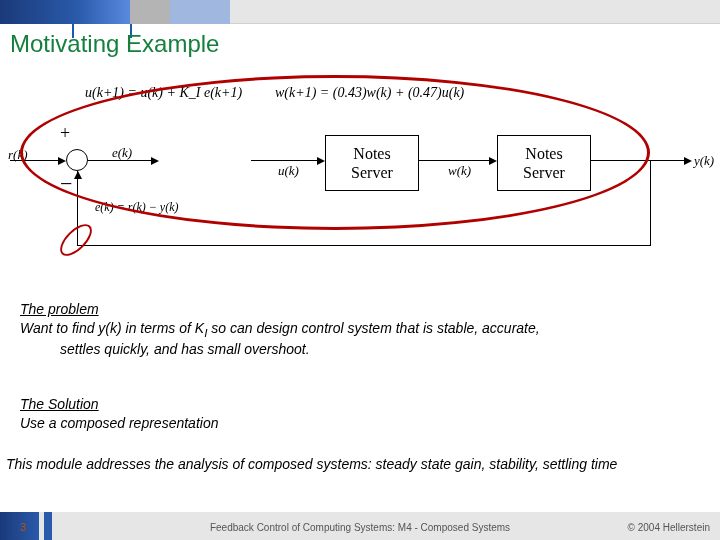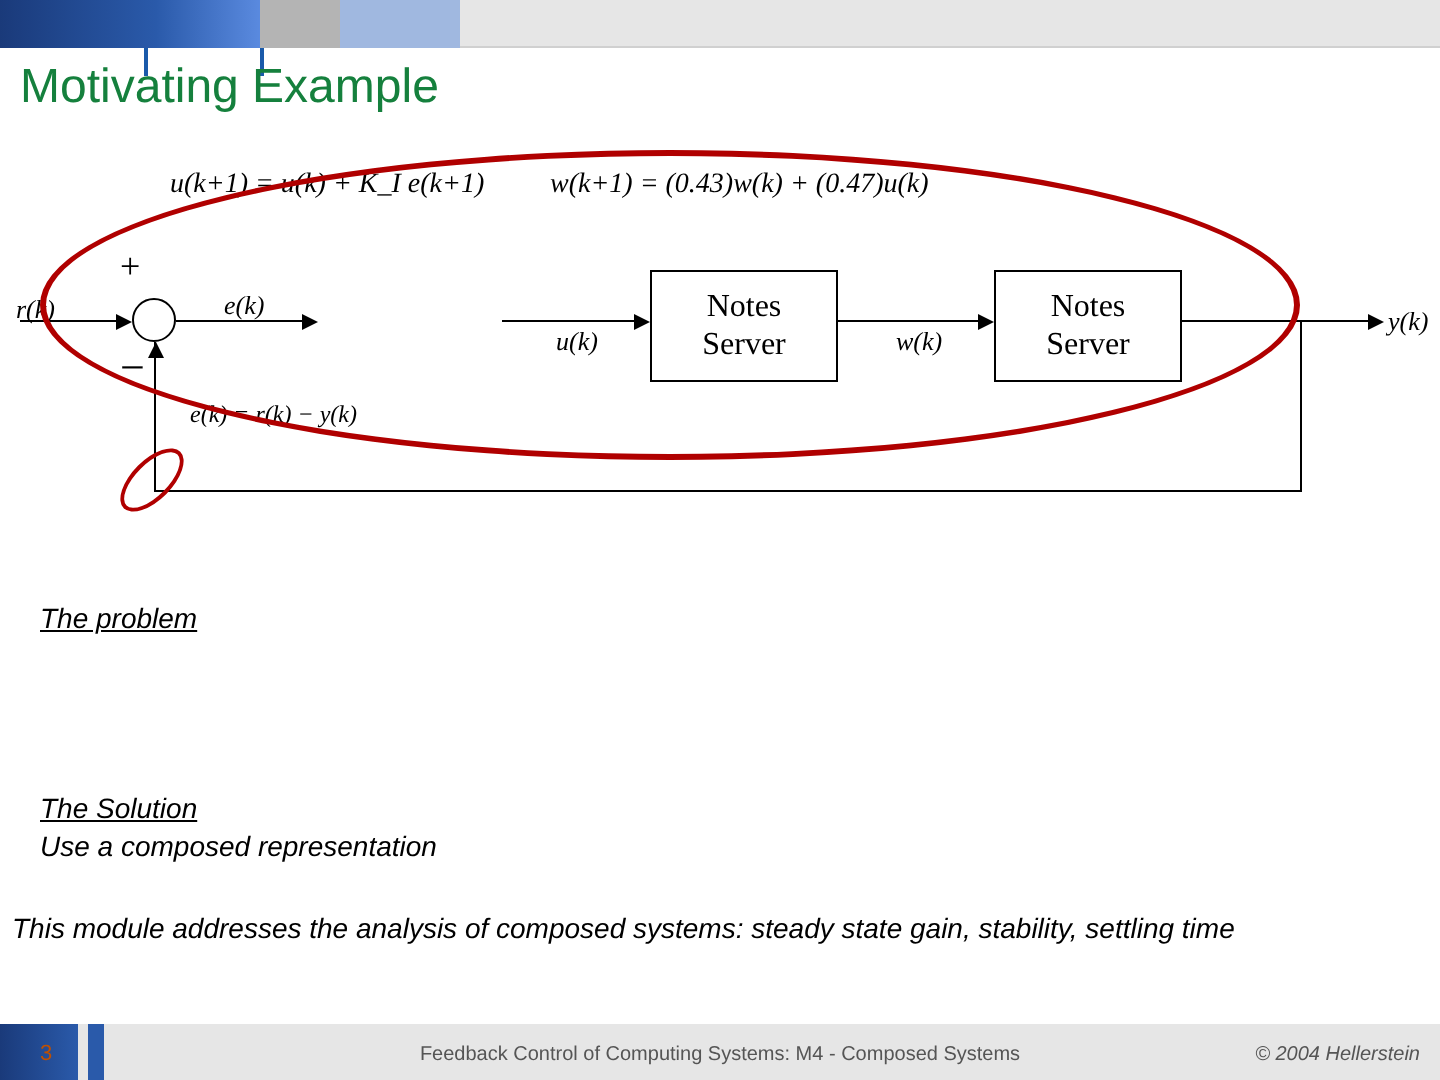--- a/index.html
+++ b/index.html
@@ -21,21 +21,21 @@
   .arrow-u { position: absolute; width: 0; height: 0; border-left: 4px solid transparent; border-right: 4px solid transparent; border-bottom: 8px solid #000; }
   .sig { position: absolute; font-family: 'Times New Roman', serif; font-style: italic; font-size: 13px; }
   .ellipse { position: absolute; border: 3px solid #b00000; border-radius: 50%; }
   .small-ellipse { position: absolute; border: 2px solid #b00000; border-radius: 50%; transform: rotate(-45deg); }
   .body-text { position: absolute; font-size: 14px; line-height: 1.35; font-style: italic; }
   .underline { text-decoration: underline; }
   .footer { position: absolute; bottom: 0; left: 0; width: 720px; height: 28px; background: #e6e6e6; }
   .footer-stripes { position: absolute; left: 0; top: 0; height: 28px; width: 130px; background: linear-gradient(90deg, #1a3a7a 0%, #2a5aaa 30%, #e6e6e6 30%, #e6e6e6 34%, #2a5aaa 34%, #2a5aaa 40%, #e6e6e6 40%); }
   .page-num { position: absolute; left: 20px; bottom: 7px; font-size: 11px; color: #c05000; }
   .footer-center { position: absolute; left: 0; width: 720px; bottom: 7px; text-align: center; font-size: 10px; color: #555; margin-top: 20px; }
-  .footer-right { position: absolute; right: 10px; bottom: 7px; font-size: 10px; color: #555; font-style: italic; }
+  .footer-right { position: absolute; right: 10px; bottom: 7px; font-size: 10px; color: #555; }
 </style>
 </head>
 <body>
 
 <div class="banner">
   <div class="banner-color1"></div>
   <div class="banner-color2"></div>
   <div class="banner-color3"></div>
 </div>
 <div class="banner-tick" style="left:72px"></div>
@@ -89,20 +89,24 @@
   <div class="arrow-u" style="left:73.5px; top:96px"></div>
 
   <div class="eq" style="left:95px; top:125px; font-size:12px">e(k) = r(k) − y(k)</div>
 
   <div class="ellipse" style="left:20px; top:0px; width:630px; height:155px"></div>
   <div class="small-ellipse" style="left:56px; top:155px; width:40px; height:20px"></div>
 </div>
 
 <div class="body-text" style="left:20px; top:300px">
   <div class="underline">The problem</div>
+  <div>
+    <span>Want to find y(k) in terms of K</span><sub>I</sub><span> so can design control system that is stable, accurate,</span>
+  </div>
+  <div style="padding-left:40px">settles quickly, and has small overshoot.</div>
 </div>
 
 <div class="body-text" style="left:20px; top:395px">
   <div class="underline">The Solution</div>
   <div>Use a composed representation</div>
 </div>
 
 <div class="body-text" style="left:6px; top:455px; width:710px">This module addresses the analysis of composed systems: steady state gain, stability, settling time</div>
 
 <div class="footer">

